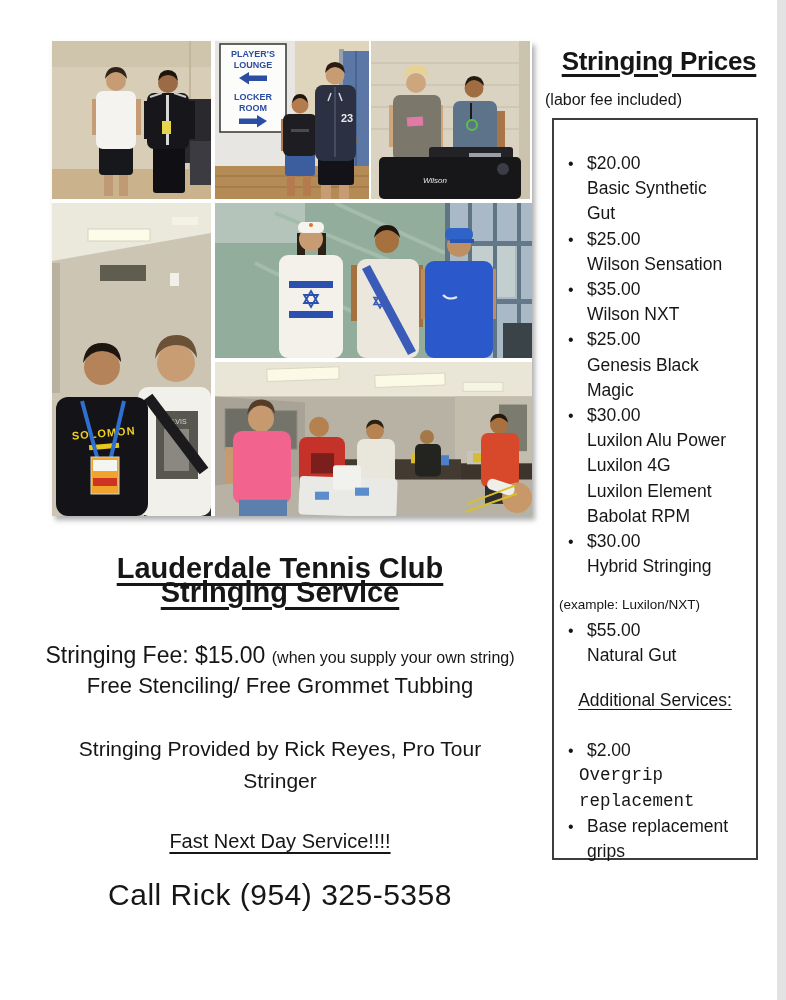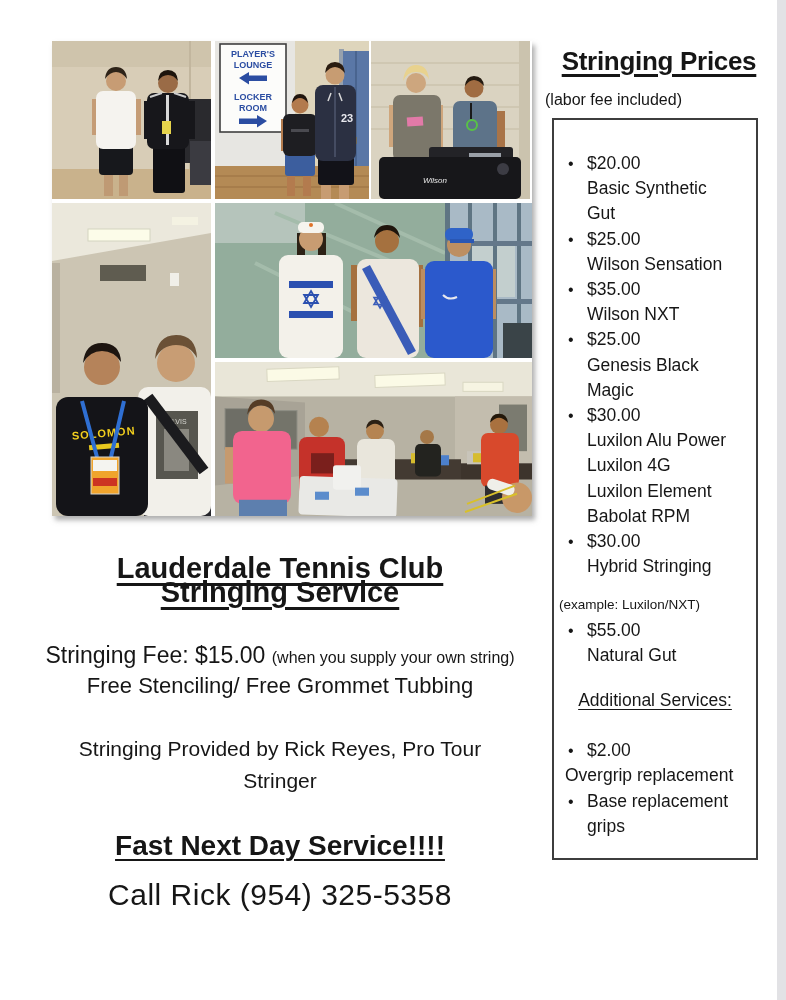--- a/index.html
+++ b/index.html
@@ -30,40 +30,40 @@
   
   .cline{position:absolute;left:28px;width:504px;text-align:center;white-space:nowrap;}
   .title-line{font-size:29px;font-weight:bold;text-decoration:underline;text-decoration-thickness:3px;text-underline-offset:5px;}
   .t1{top:552px;}
   .t2{top:576px;}
   .fee-line{top:642px;font-size:23px;}
   .fee-note{font-size:16px;}
   .free-line{top:673px;font-size:22px;}
   .prov1{top:737px;font-size:21px;text-align:center;}
   .prov2{top:769px;font-size:21px;}
-  .fast-line{top:830px;font-size:28px;text-decoration:underline;text-decoration-thickness:2px;text-underline-offset:4px;font-weight:bold;}
+  .fast-line{top:830px;font-size:20px;text-decoration:underline;text-decoration-thickness:2px;text-underline-offset:4px;}
   .call-line{top:878px;font-size:30px;letter-spacing:.5px;}
 
   
   .prices-heading{
     position:absolute;left:545px;top:46px;width:228px;text-align:center;
     font-size:26px;font-weight:bold;letter-spacing:-.3px;
     text-decoration:underline;text-decoration-thickness:3px;text-underline-offset:4px;white-space:nowrap;
   }
   .prices-sub{position:absolute;left:545px;top:91px;width:228px;font-size:16px;}
   .price-box{
     position:absolute;left:552px;top:118px;width:206px;height:742px;
     border:2px solid #3d3d3d;box-sizing:border-box;
     padding-top:31px;font-size:17.5px;line-height:25.2px;
   }
   .pi{display:flex;padding-left:14px;}
   .pi .b{width:19px;flex:none;font-size:16px;}
   .pi .t{flex:1;}
   .note-line{font-size:13.5px;padding-left:5px;line-height:25.2px;margin-top:13px;}
-  .wide-line{padding-left:11px;}
+  .wide-line{padding-left:25px;font-family:Liberation Mono, monospace;}
   .add-heading{
     text-align:center;text-decoration:underline;text-underline-offset:3px;
     margin-top:20px;margin-bottom:25px;white-space:nowrap;
   }
 </style>
 </head>
 <body>
 
 <div class="collage">
 

